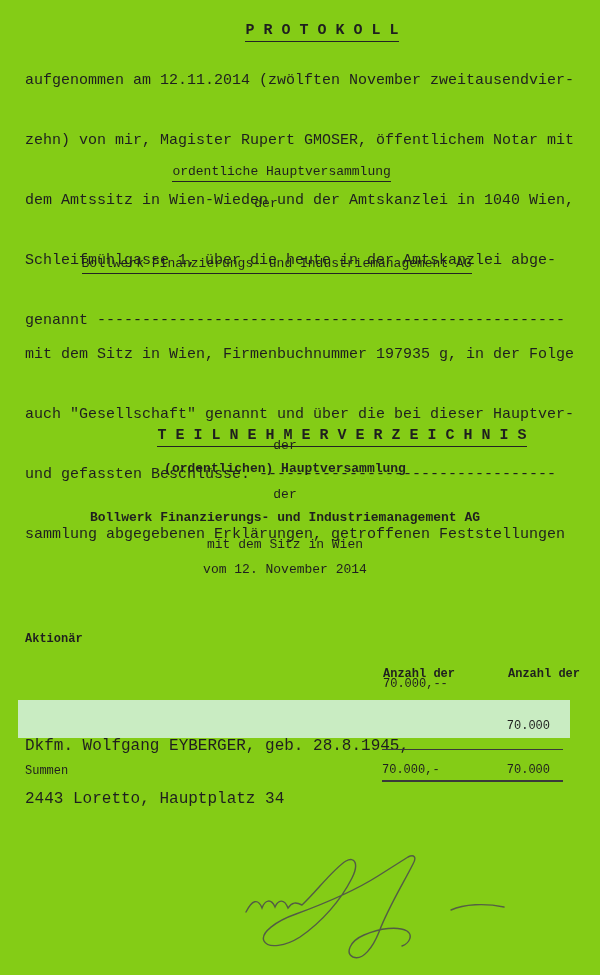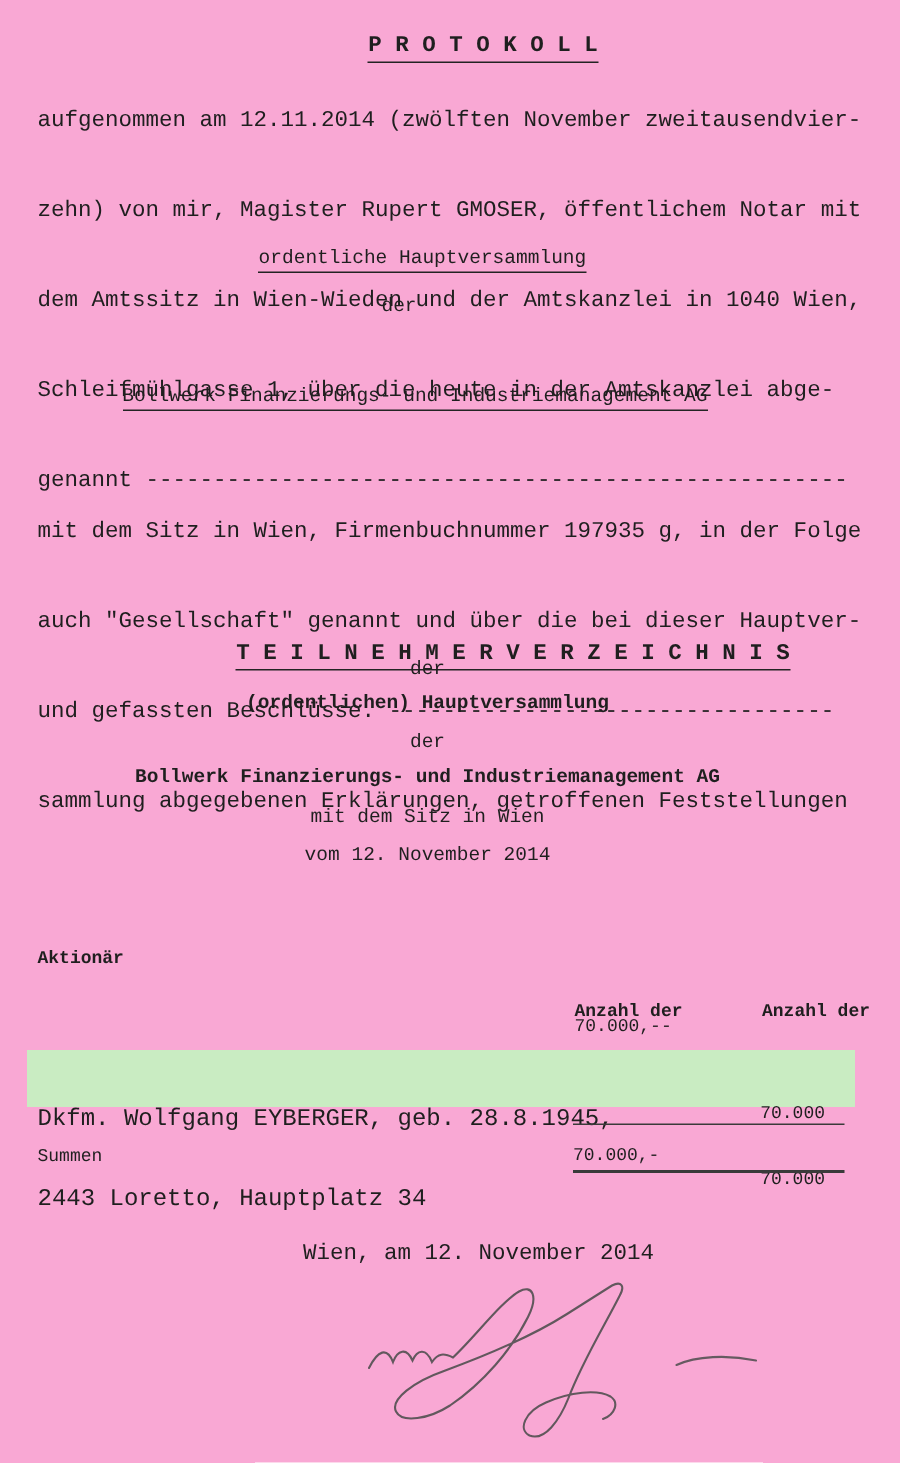--- a/index.html
+++ b/index.html
@@ -1,34 +1,34 @@
 <!DOCTYPE html>
 <html><head>
 <meta charset="utf-8">
 <style>
   html,body{margin:0;padding:0;background:#ffffff;}
   .page{
-    position:relative;width:600px;height:975px;background:#f9a8d4;
+    position:relative;width:600px;height:975px;background:#84cc16;
     font-family:"Liberation Mono","DejaVu Sans Mono",monospace;
     color:#1f1f1f;overflow:hidden;
   }
   .abs{position:absolute;white-space:pre;}
   .center{left:0;right:0;text-align:center;transform:translateX(var(--dx,0px));}
   .center > span{display:inline-block;}
   .f15{font-size:15px;}
   .f13{font-size:13px;}
   .f12{font-size:12px;}
   .b{font-weight:bold;}
   .u > span{border-bottom:1.5px solid #232323;padding-bottom:2px;}
   .para div{white-space:pre;font-size:15px;line-height:24px;}
   .hdr2 div{white-space:pre;font-size:12px;line-height:17px;font-weight:bold;font-family:Liberation Mono, monospace;}
   .rowtxt div{white-space:pre;font-size:16px;line-height:17px;}
   .rule-top{border-top:1.5px solid #3a3a3a;}
   .rule-bot{border-top:2px solid #3a3a3a;}
-  .right{text-align:right;margin-top:16px;}
+  .right{text-align:right;}
 </style>
 </head>
 <body>
 
 <div class="page">
 
   <div class="abs center f15 b u" style="top:5px;--dx:4px">
     <span>P R O T O K O L L</span>
   </div>
 
@@ -82,21 +82,20 @@
   </div>
   <div class="abs f12" style="left:383px;top:677px">70.000,--</div>
   <div class="abs f12 right" style="left:460px;top:719px;width:90px">70.000</div>
 
   <div class="abs rule-top" style="left:382px;top:749px;width:181px"></div>
   <div class="abs f12" style="left:25px;top:764px">Summen</div>
   <div class="abs f12" style="left:382px;top:763px">70.000,-</div>
   <div class="abs f12 right" style="left:460px;top:763px;width:90px">70.000</div>
   <div class="abs rule-bot" style="left:382px;top:780px;width:181px"></div>
 
-  <div class="abs f15" style="left:202px;top:827px">Wien, am 12. November 2014</div>
 
   <svg class="abs" style="left:238px;top:850px" width="285" height="125" viewBox="0 0 285 125">
     <path d="M8 62 C14 50 20 48 24 58 C27 50 33 48 37 57 C40 50 46 48 50 58 C54 52 58 52 64 55
              C78 42 96 18 108 11 C117 6 121 14 114 28 C103 50 84 72 62 87
              C48 96 30 99 26 91 C22 83 38 71 58 64 C88 53 118 40 140 26 L170 7
              C176 4 179 7 175 14 C166 32 150 58 141 82 C135 97 125 111 115 107
              C107 103 112 91 126 85 C142 78 160 76 169 81 C175 85 172 93 164 96" fill="none" stroke="#4c4c4c" stroke-width="1.4" stroke-linecap="round" opacity="0.88"></path>
     <path d="M213 60 C226 54 247 53 266 57" fill="none" stroke="#4c4c4c" stroke-width="1.4" stroke-linecap="round" opacity="0.85"></path>
   </svg>
 

